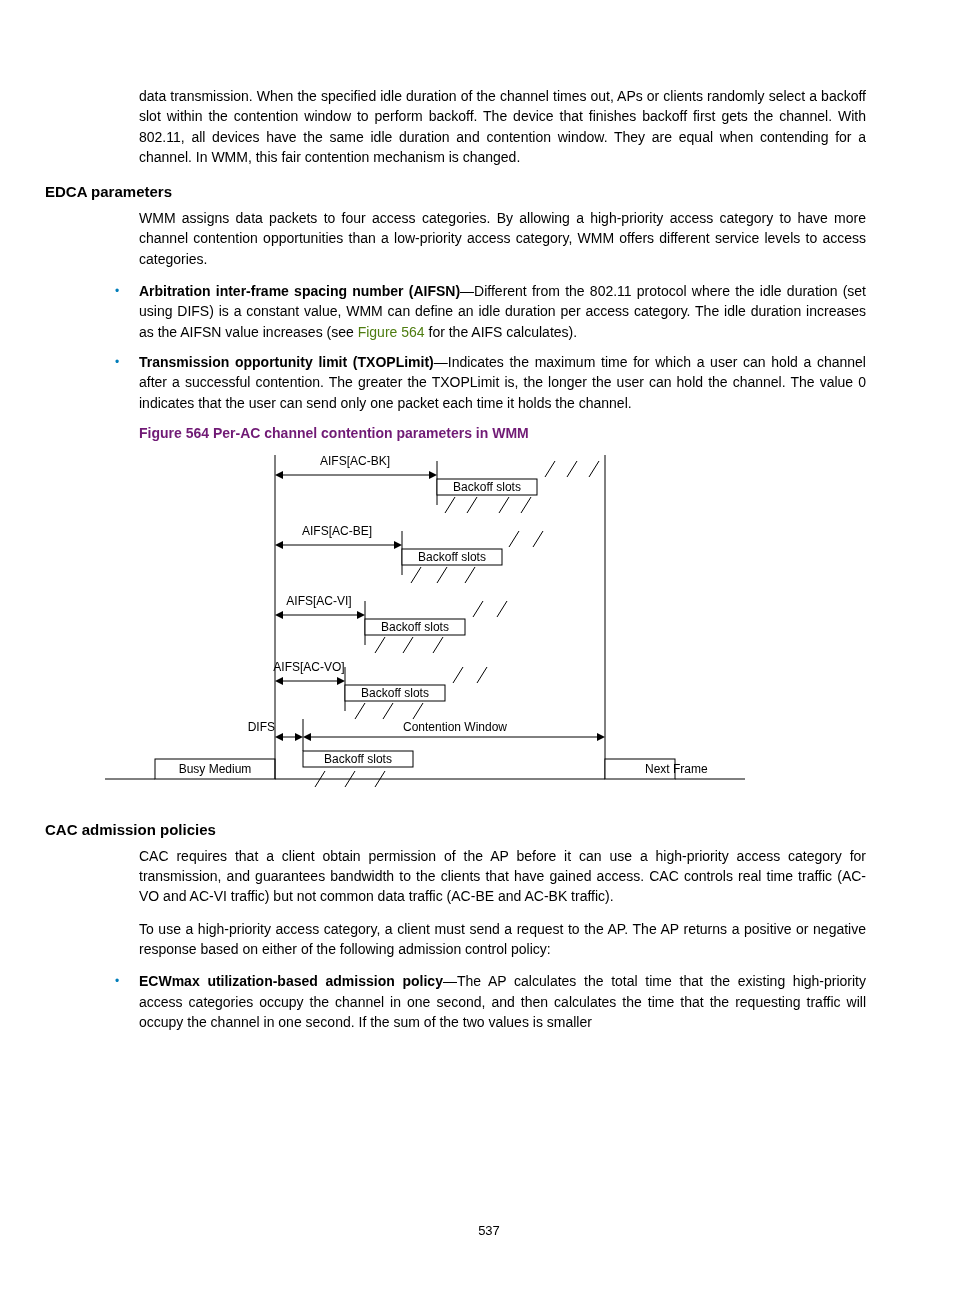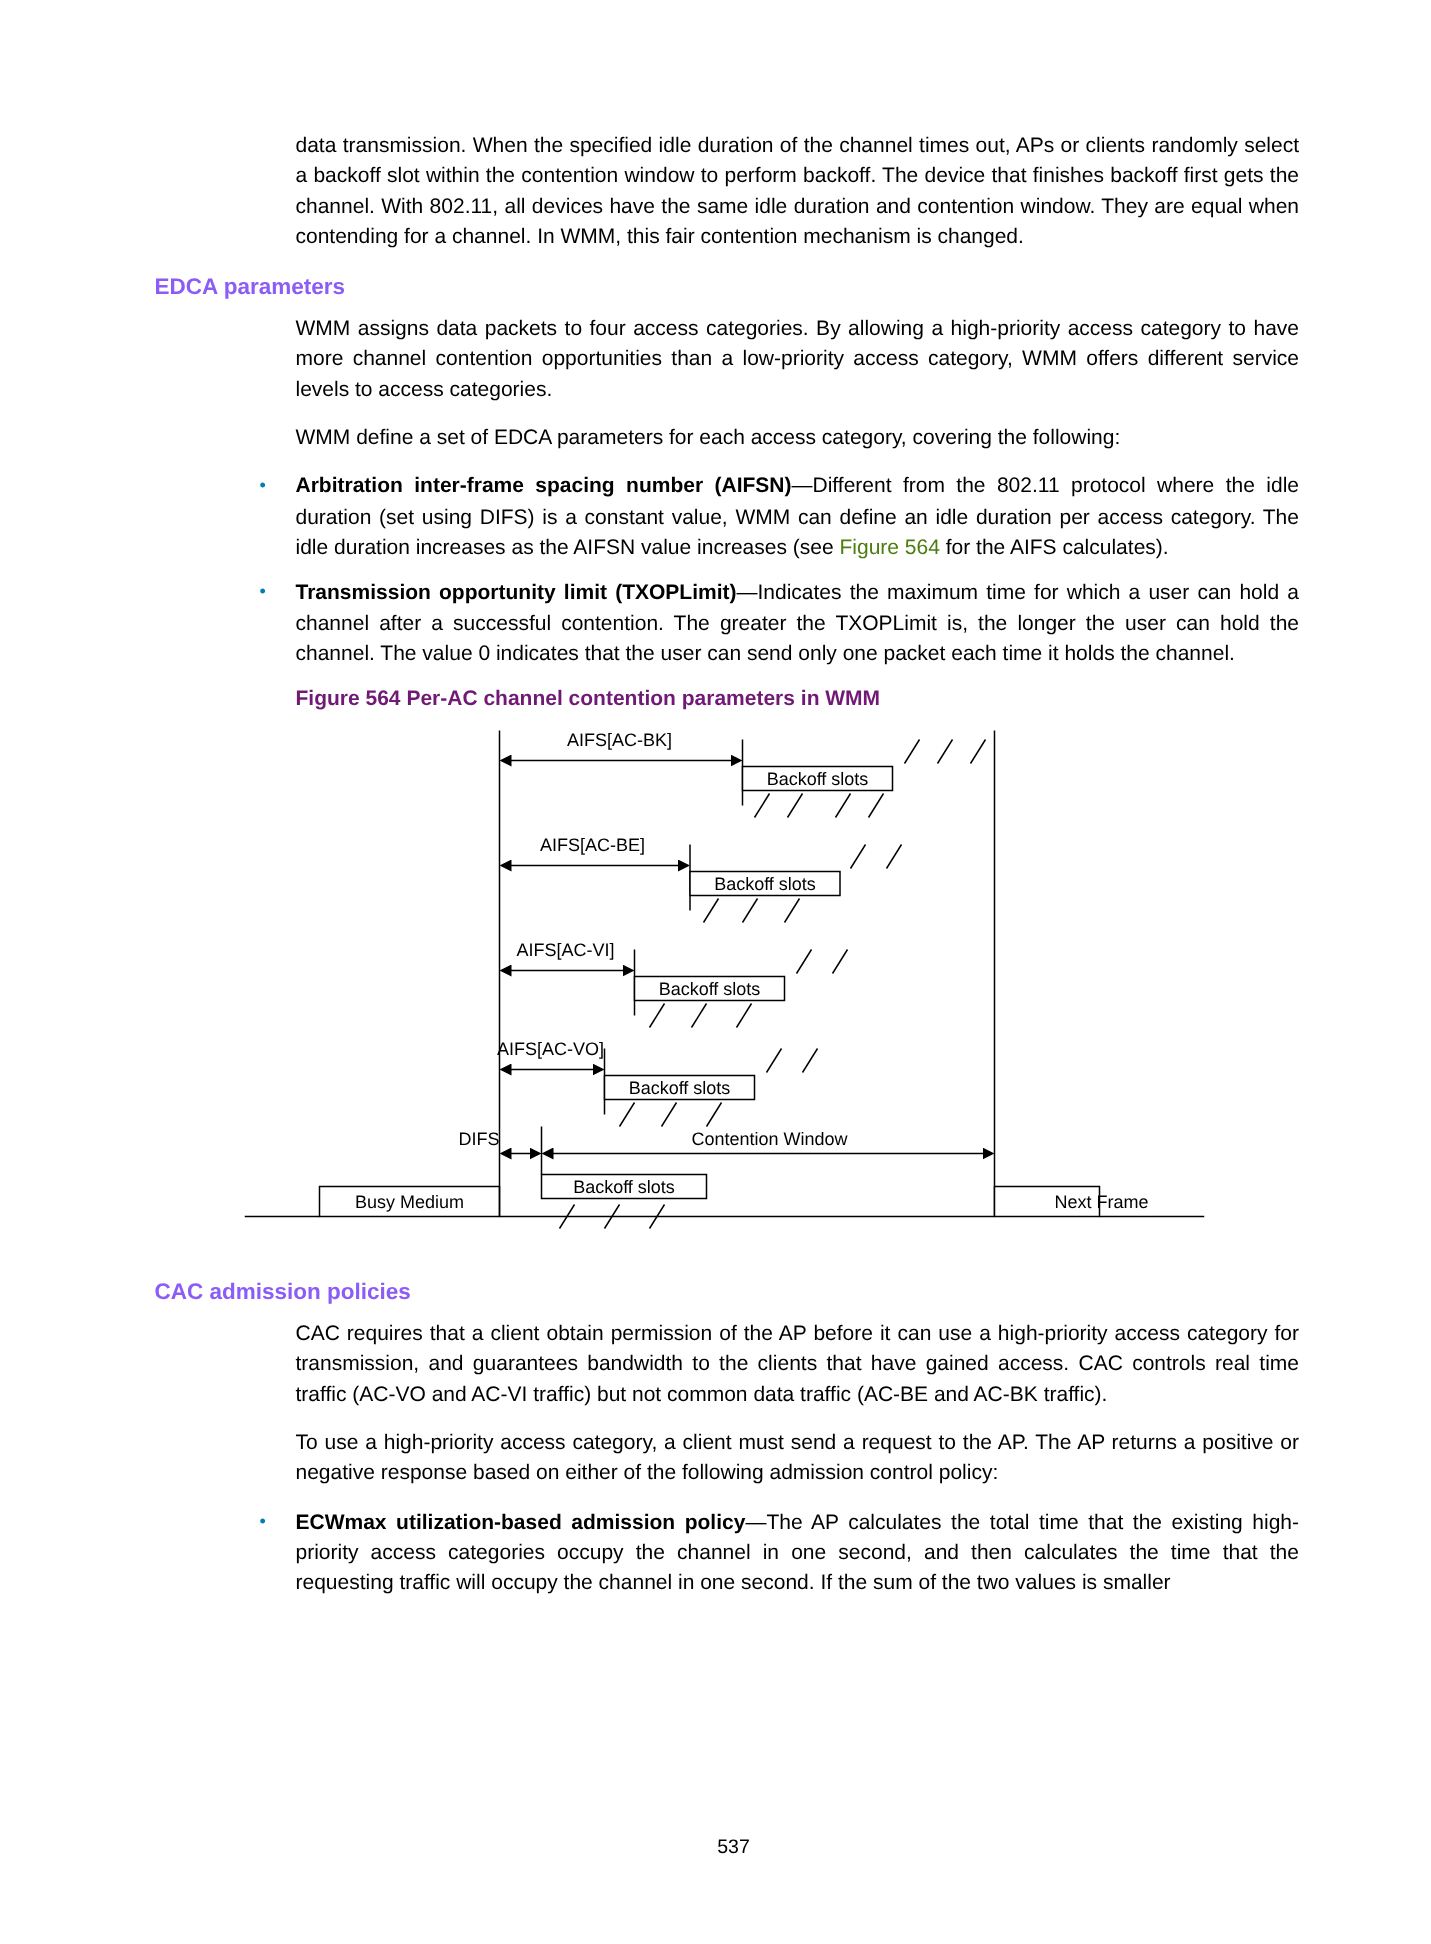--- a/index.html
+++ b/index.html
@@ -8,24 +8,24 @@
     font-size: 14px;
     color: #000;
     margin: 0;
     background: #fff;
   }
   .page {
     width: 954px;
     height: 1296px;
     position: relative;
     box-sizing: border-box;
-    padding: 86px 88px 0 103px;
+    padding: 86px 88px 0 45px;
   }
   .section-heading {
-    color: #8b5cf6;
+    color: #000000;
     font-weight: bold;
     font-size: 15px;
     margin: 14px 0 8px 0;
   }
   .body-text {
     margin: 0 0 12px 94px;
     line-height: 1.45;
     text-align: justify;
   }
   .intro-text {
@@ -84,21 +84,20 @@
 </head>
 <body>
 
 <div class="page">
 
   <p class="intro-text">data transmission. When the specified idle duration of the channel times out, APs or clients randomly select a backoff slot within the contention window to perform backoff. The device that finishes backoff first gets the channel. With 802.11, all devices have the same idle duration and contention window. They are equal when contending for a channel. In WMM, this fair contention mechanism is changed.</p>
 
   <h3 class="section-heading">EDCA parameters</h3>
 
   <p class="body-text">WMM assigns data packets to four access categories. By allowing a high-priority access category to have more channel contention opportunities than a low-priority access category, WMM offers different service levels to access categories.</p>
-  <p class="body-text">WMM define a set of EDCA parameters for each access category, covering the following:</p>
 
   <ul class="bullets">
     <li>
       <span class="bold">Arbitration inter-frame spacing number (AIFSN)</span><span>—Different from the 802.11 protocol where the idle duration (set using DIFS) is a constant value, WMM can define an idle duration per access category. The idle duration increases as the AIFSN value increases (see </span><a class="ref" href="#">Figure 564</a><span> for the AIFS calculates).</span>
     </li>
     <li>
       <span class="bold">Transmission opportunity limit (TXOPLimit)</span><span>—Indicates the maximum time for which a user can hold a channel after a successful contention. The greater the TXOPLimit is, the longer the user can hold the channel. The value 0 indicates that the user can send only one packet each time it holds the channel.</span>
     </li>
   </ul>
 

